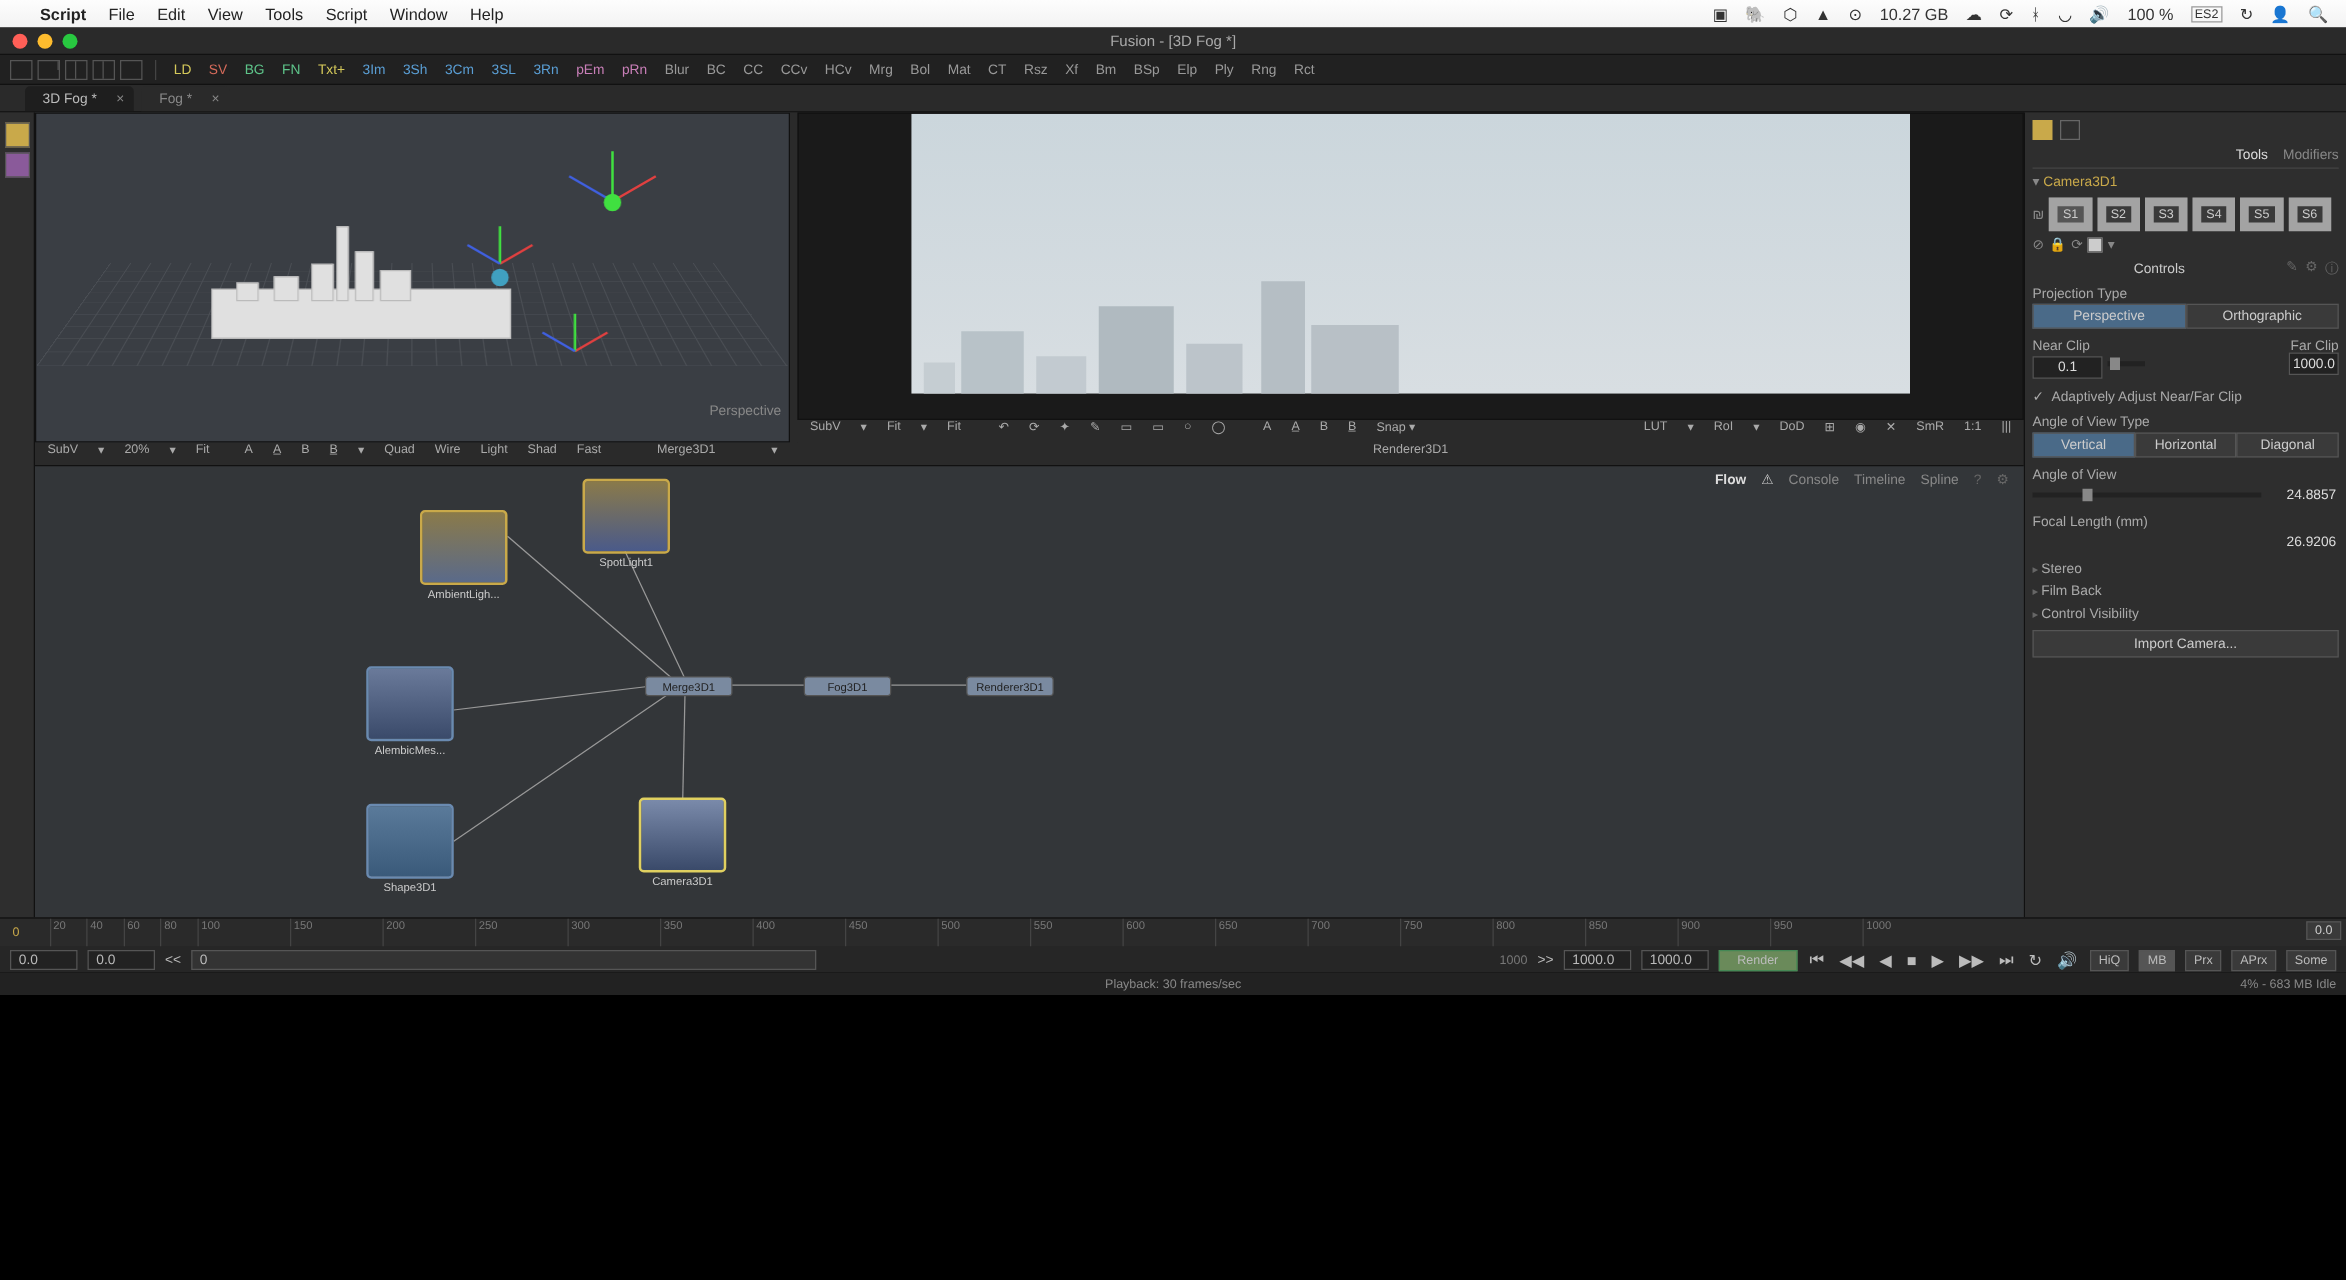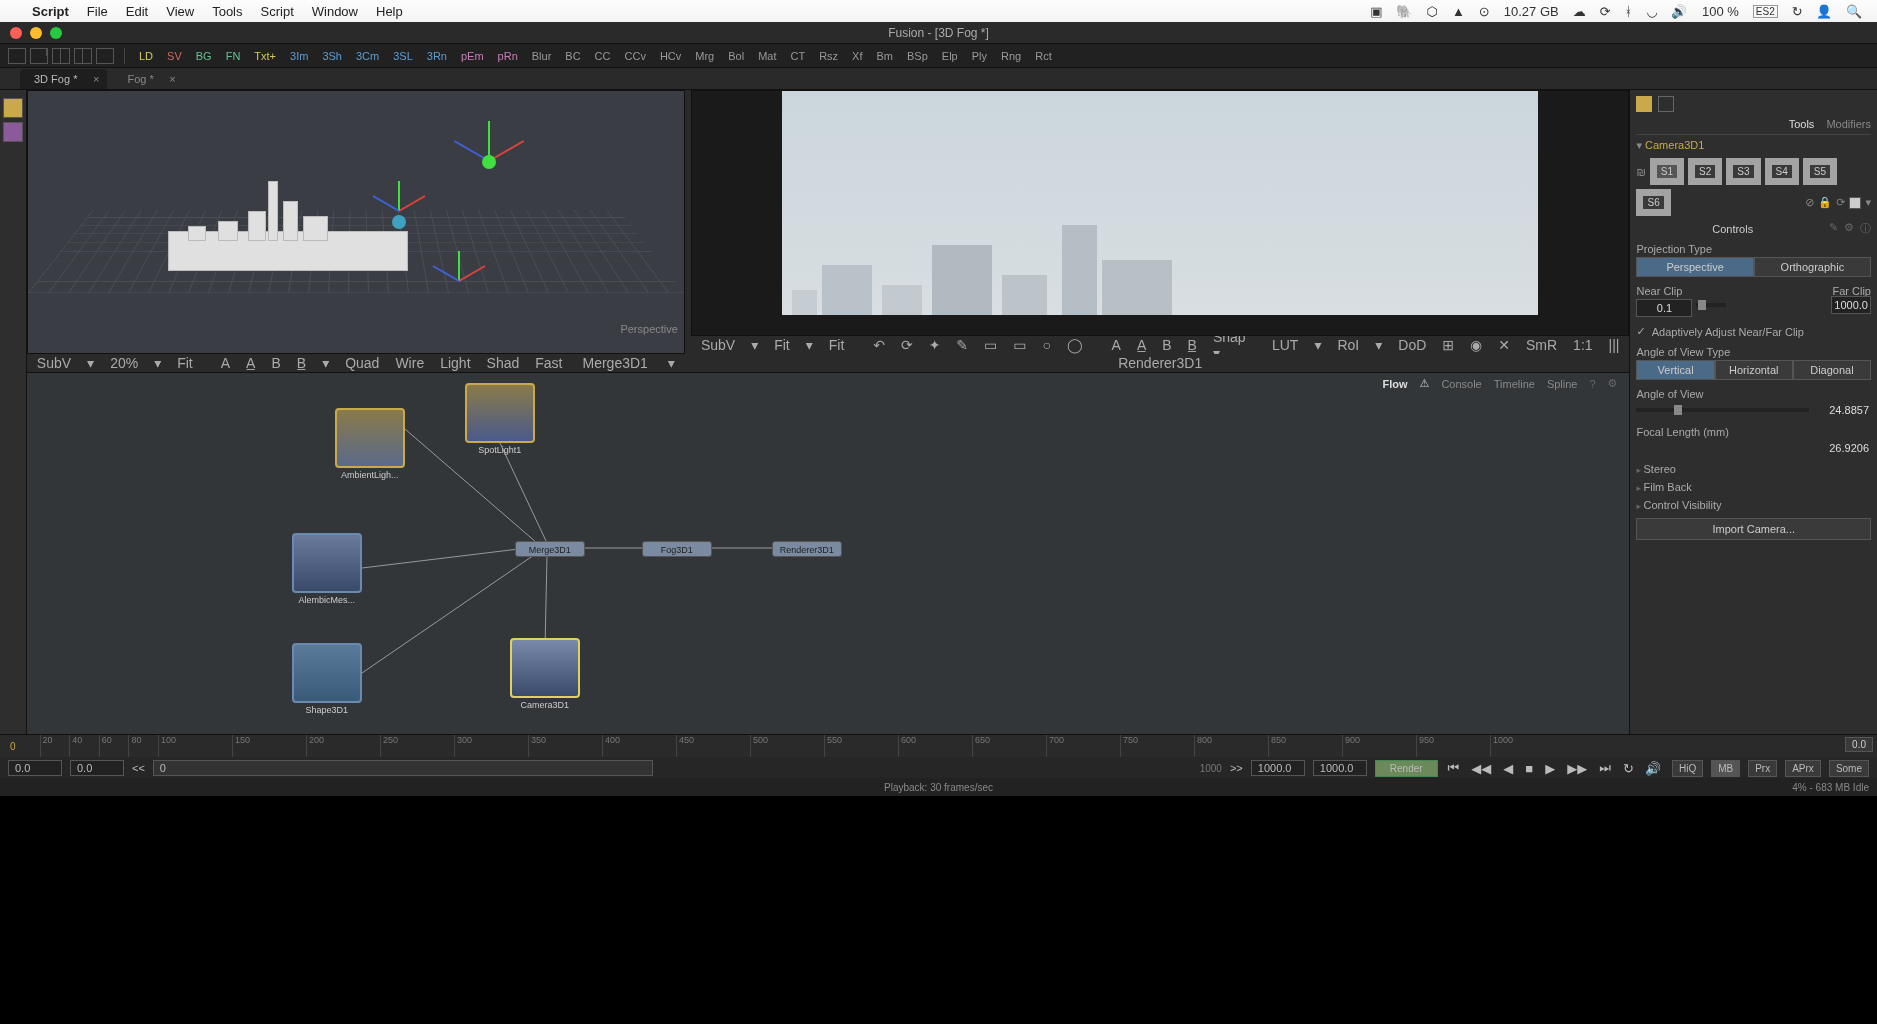--- a/index.html
+++ b/index.html
@@ -58,21 +58,21 @@
 .gizmo .ax-x{ background:#e04040; transform:rotate(60deg); transform-origin:bottom; }
 .gizmo .ax-y{ background:#40e040; }
 .gizmo .ax-z{ background:#4060e0; transform:rotate(-60deg); transform-origin:bottom; }
 .gizmo .ball{ position:absolute; width:14px; height:14px; border-radius:50%; background:#40e040; left:-6px; top:-6px; }
 
 
 .fog-sky { position:absolute; inset:0; background:linear-gradient(#cbd6dc,#d8dee2); }
 .fog-bld { position:absolute; background:#c0c8cc; }
 
 
-.viewer-bar { height:18px; background:#2a2a2a; display:flex; align-items:center; padding:0 6px; font-size:14px; color:#aaa; gap:8px;}
+.viewer-bar { height:18px; background:#2a2a2a; display:flex; align-items:flex-start; padding:0 6px; font-size:10px; color:#aaa; gap:8px;}
 .viewer-bar .sp{flex:1;}
 .viewer-bar .btn{padding:0 4px; cursor:pointer;}
 
 
 .flow-wrap { flex:1; position:relative; background:#333639; border-top:1px solid #111;}
 .flow-tabs { position:absolute; top:4px; right:12px; display:flex; gap:12px; font-size:11px; color:#888; align-items:center; }
 .flow-tabs .sel{ color:#ddd; font-weight:600; }
 .node { position:absolute; text-align:center; font-size:9px; color:#ccc; }
 .node .thumb { width:70px; height:60px; background:#4a5a7a; border:2px solid #c9a94a; border-radius:4px; position:relative; overflow:hidden;}
 .node.blue .thumb{ border-color:#6a8ab0; }

